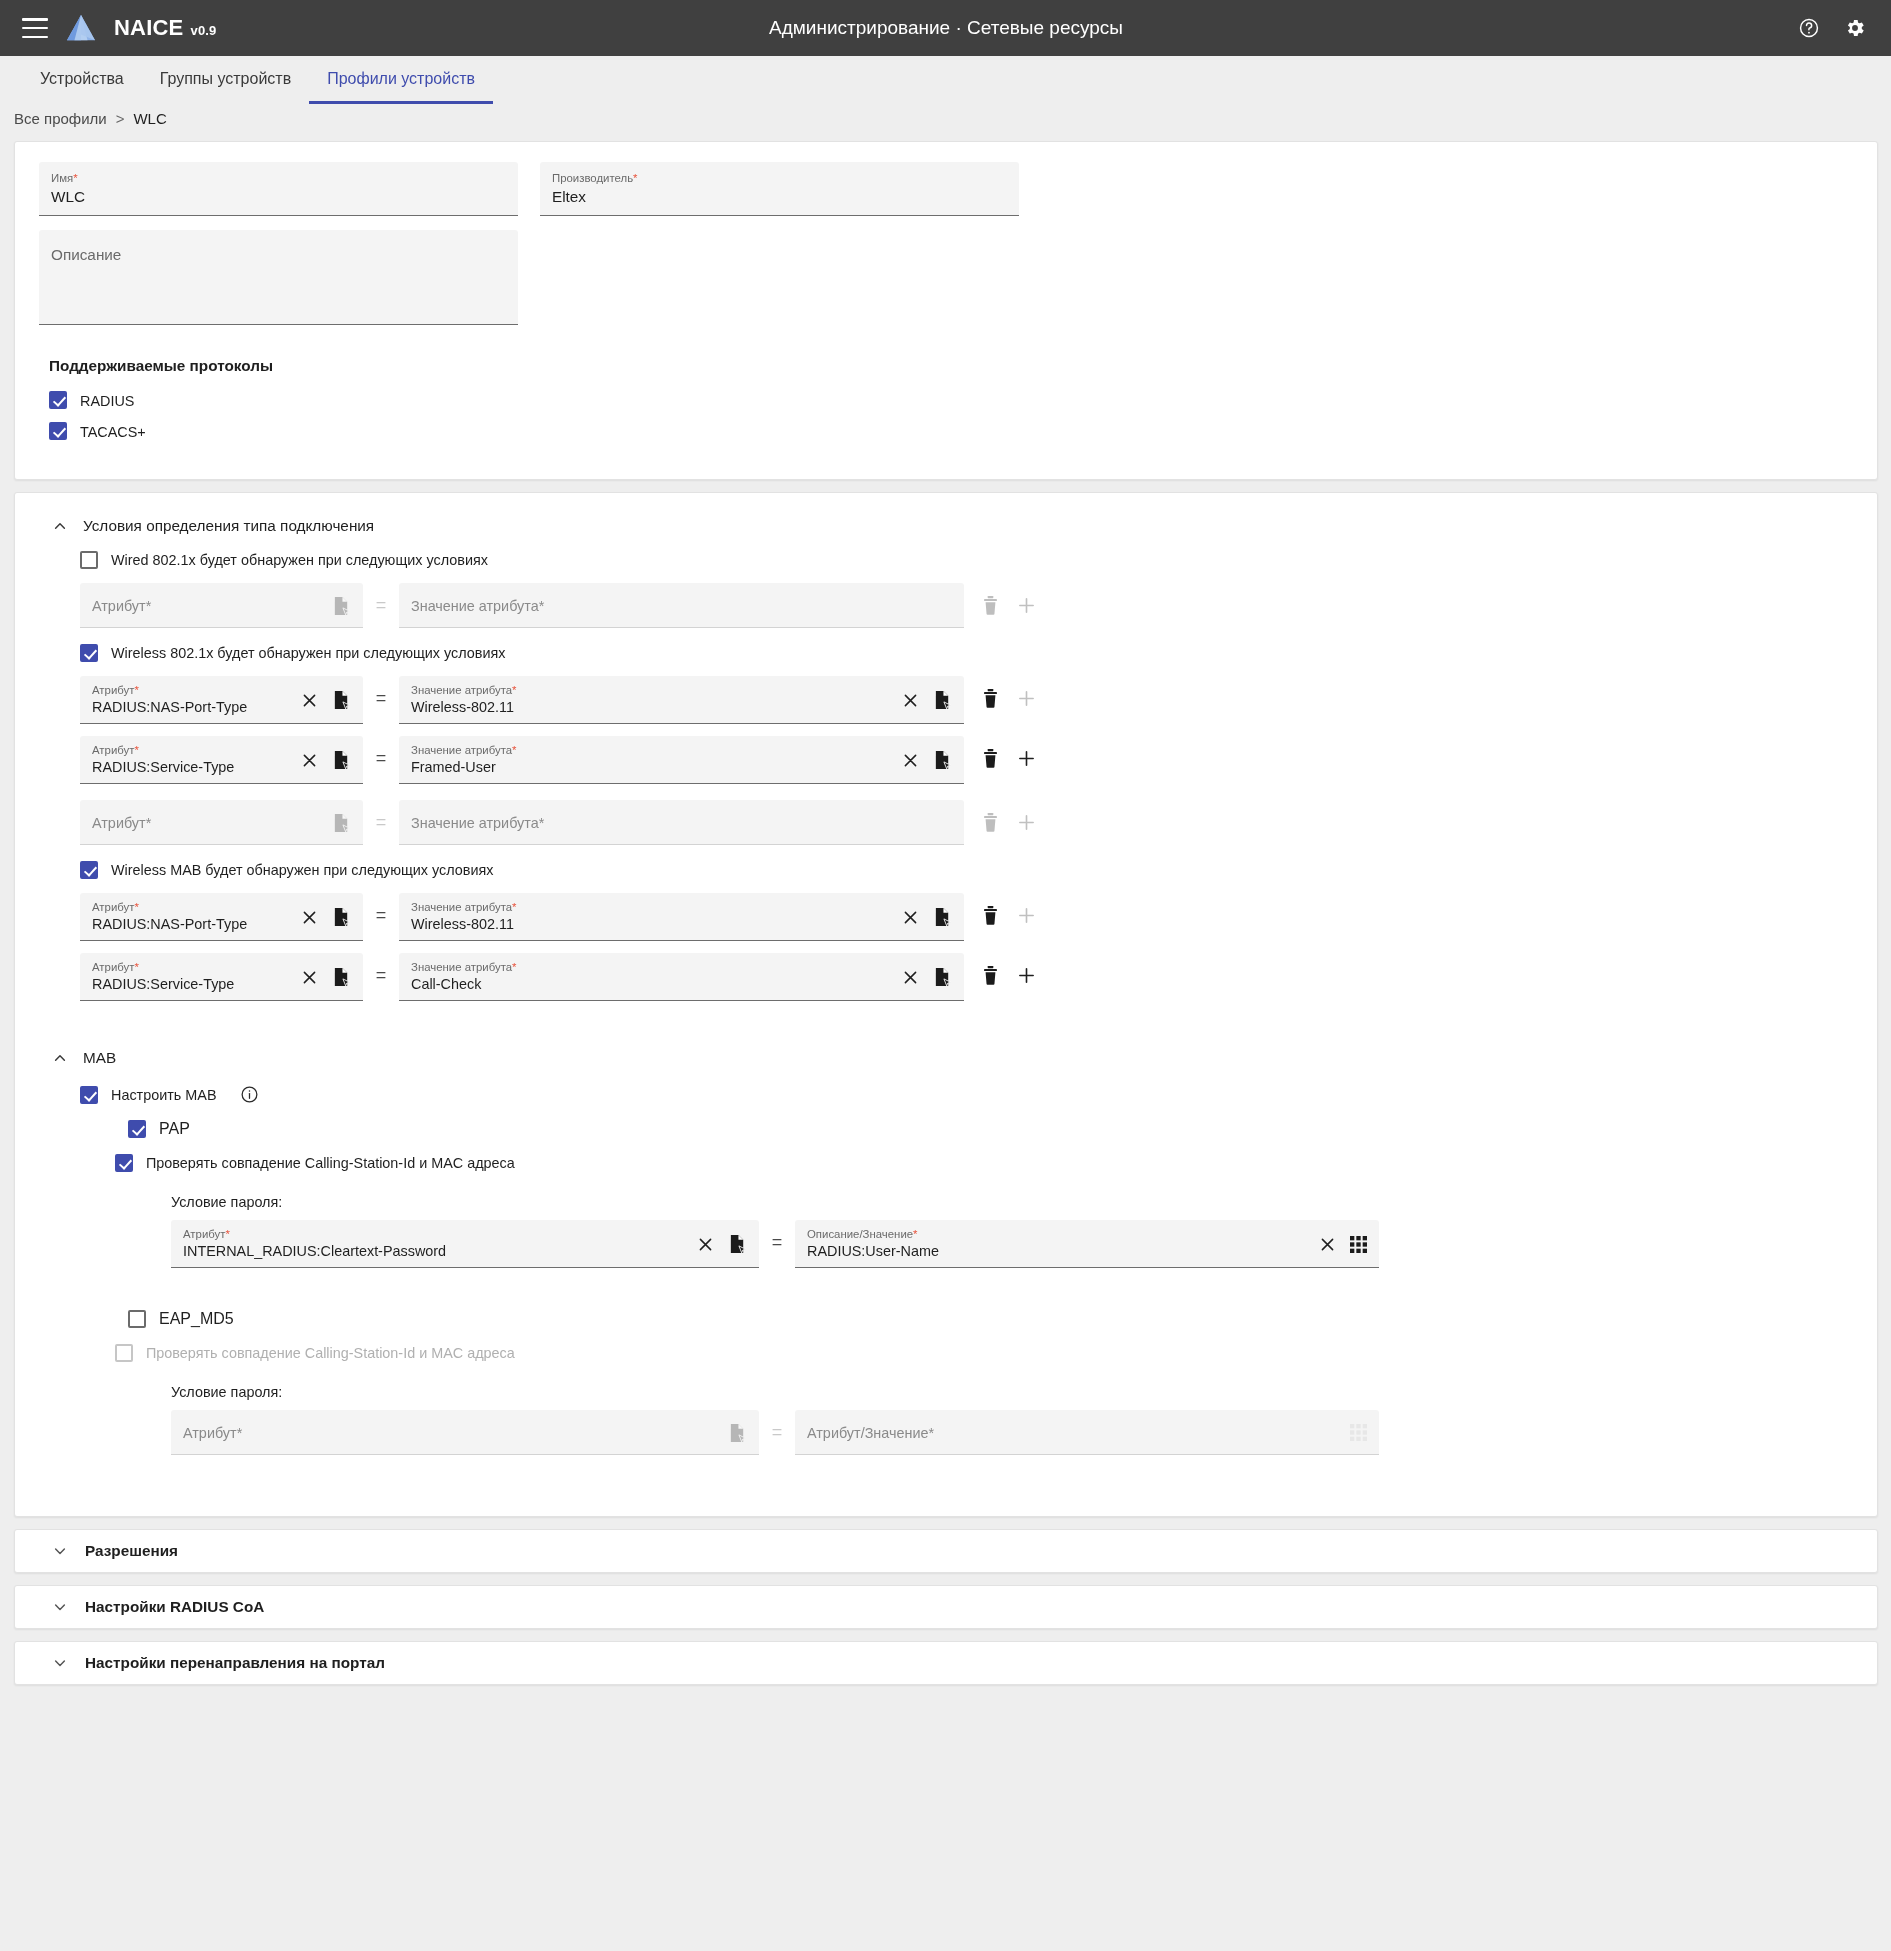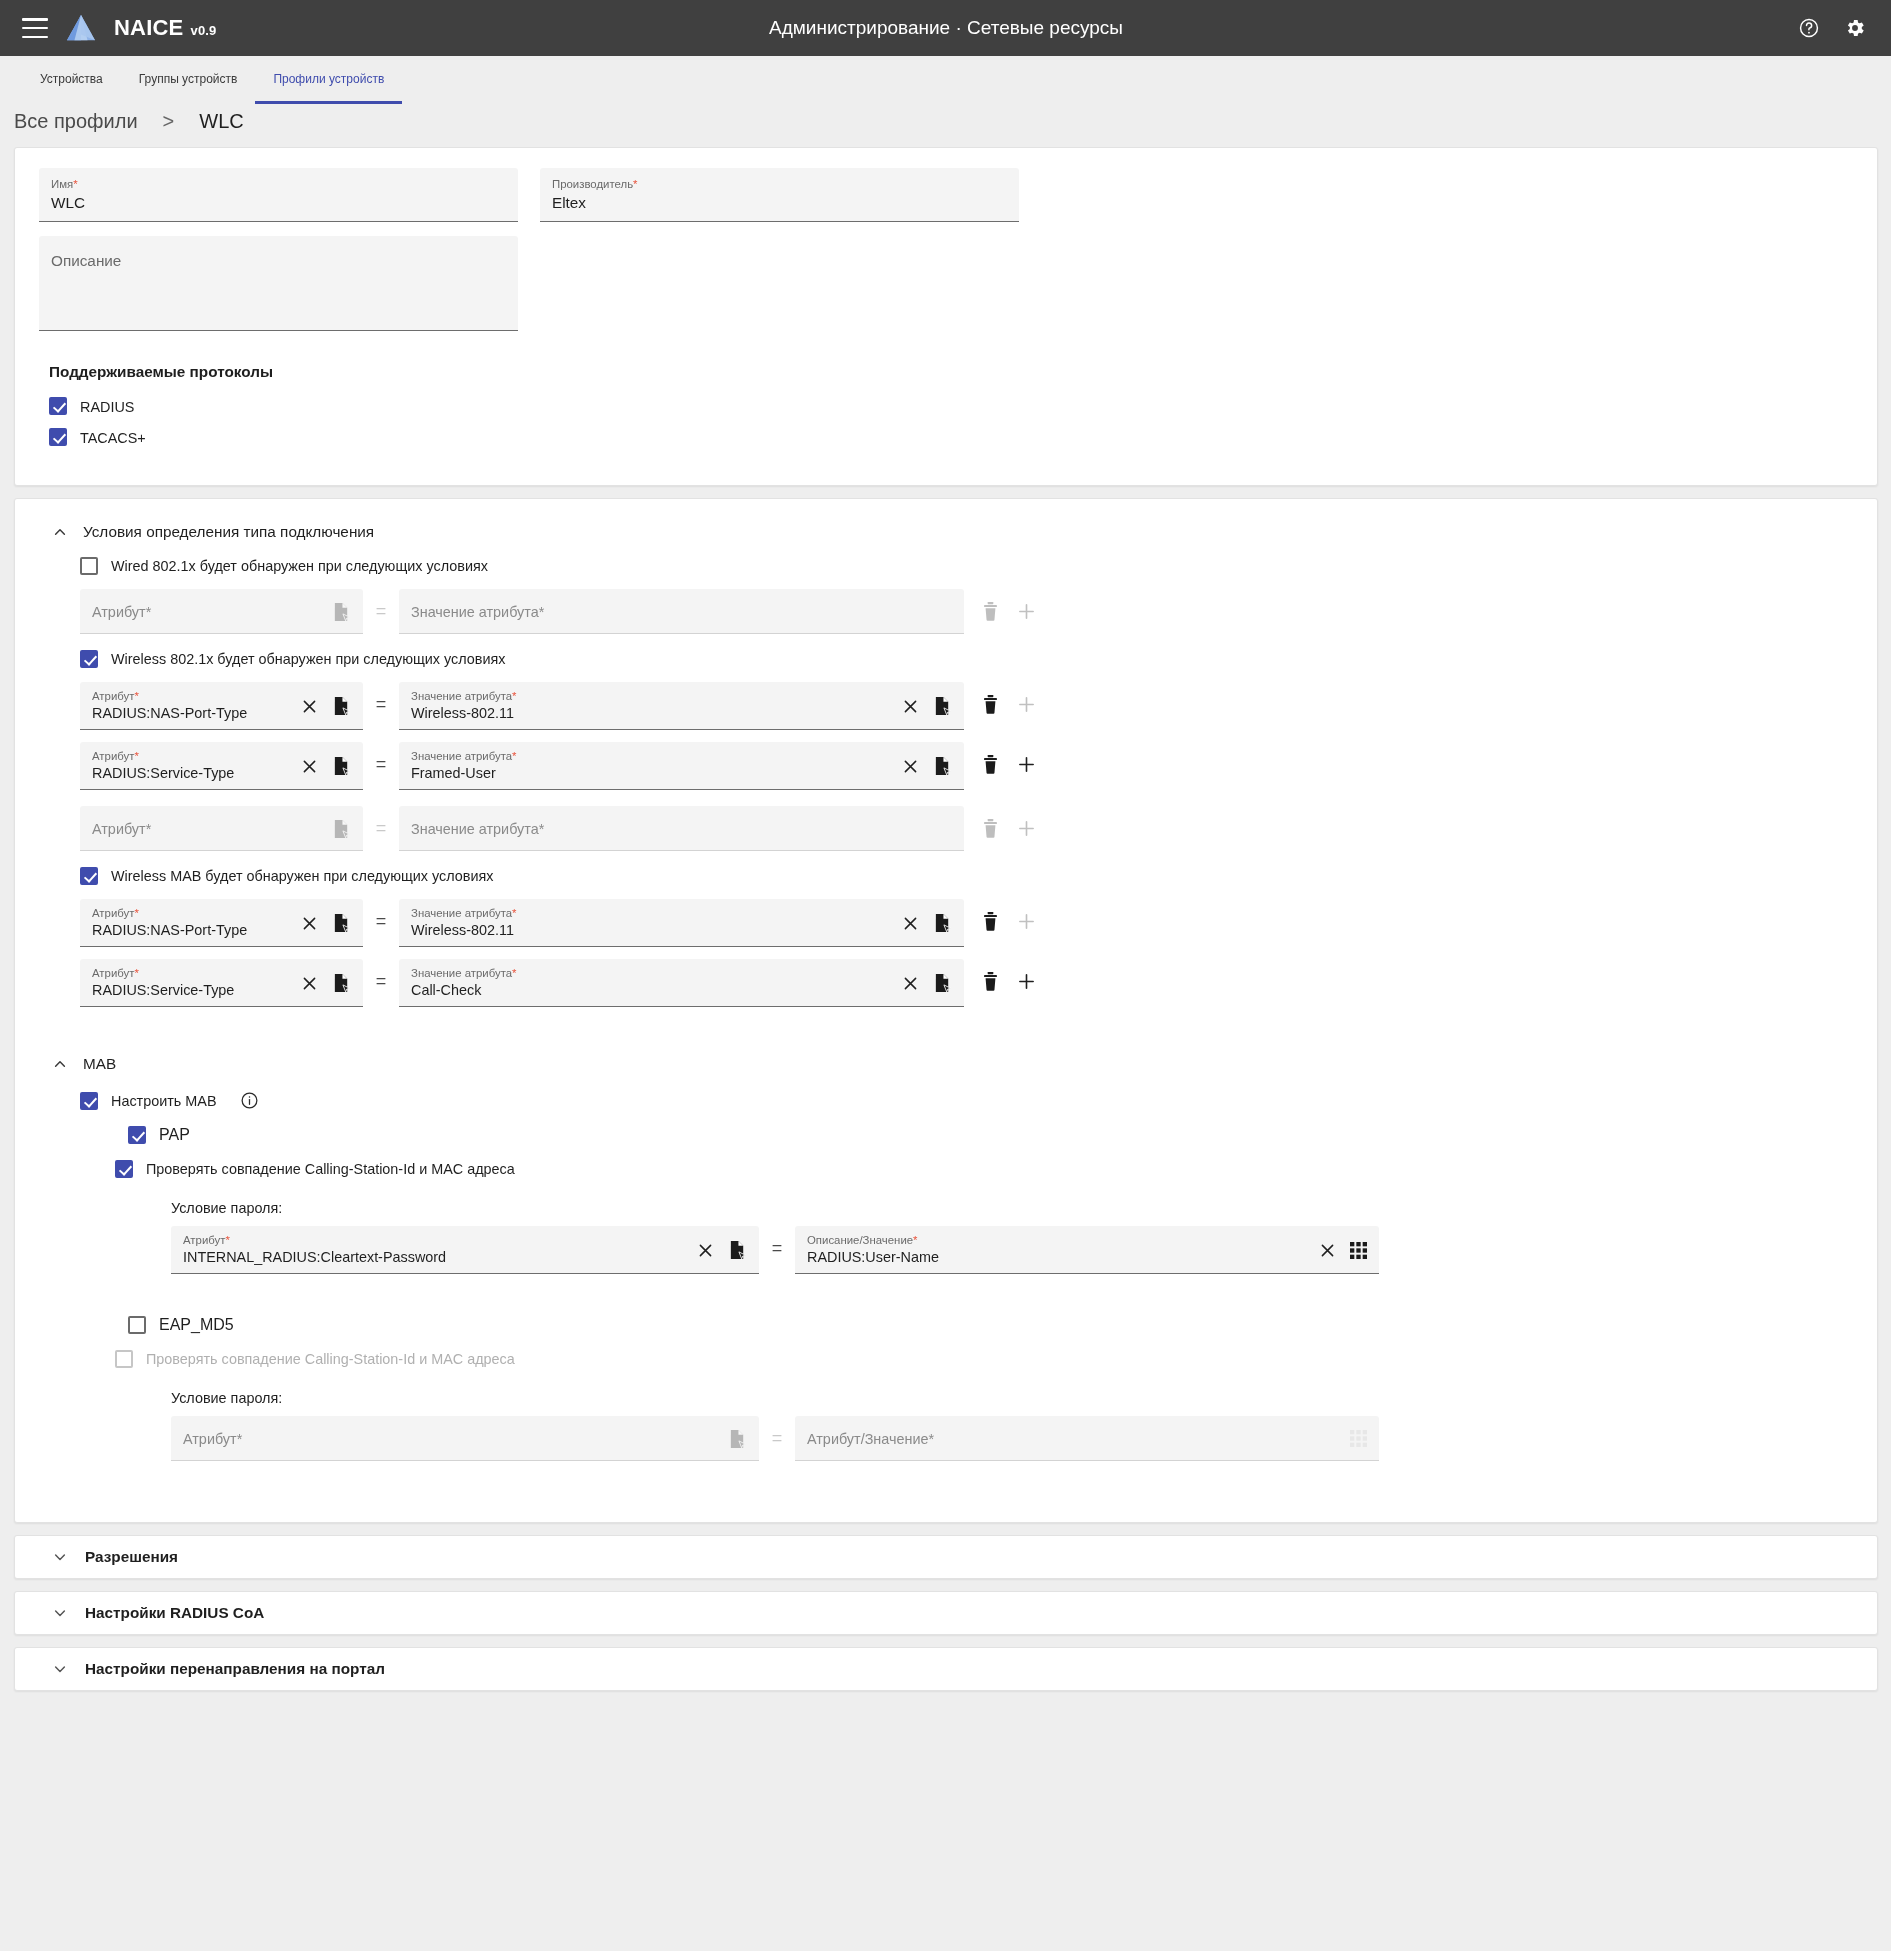--- a/index.html
+++ b/index.html
@@ -32,29 +32,29 @@
   }
   .appbar-right{margin-left:auto;display:flex;align-items:center;gap:20px;padding-right:24px;z-index:2;}
   .ico-btn{width:26px;height:26px;display:flex;align-items:center;justify-content:center;cursor:pointer;}
 
   
   .tabs-wrap{background:#eeeeee;padding:0 22px;}
   .tabs{display:flex;gap:0;height:48px;align-items:stretch;}
   .tab{
     display:flex;align-items:center;
     padding:0 18px;
-    font-size:12px;color:#3a3a3a;cursor:pointer;
+    font-size:16px;color:#3a3a3a;cursor:pointer;
     border-bottom:3px solid transparent;
   }
   .tab.active{color:#3f4cad;border-bottom-color:#3f4cad;font-weight:400;}
 
   
   .breadcrumb{
     padding:6px 22px 14px 14px;
-    font-size:20px;color:#4a4a4a;display:flex;gap:25px;align-items:center;
+    font-size:15px;color:#4a4a4a;display:flex;gap:9px;align-items:center;
   }
   .breadcrumb .crumb{cursor:pointer;}
   .breadcrumb .sep{color:#666;}
   .breadcrumb .crumb.current{color:#1f1f1f;}
 
   
   .card{
     background:#ffffff;
     margin:0 14px 12px 14px;
     border:1px solid #e2e2e2;

